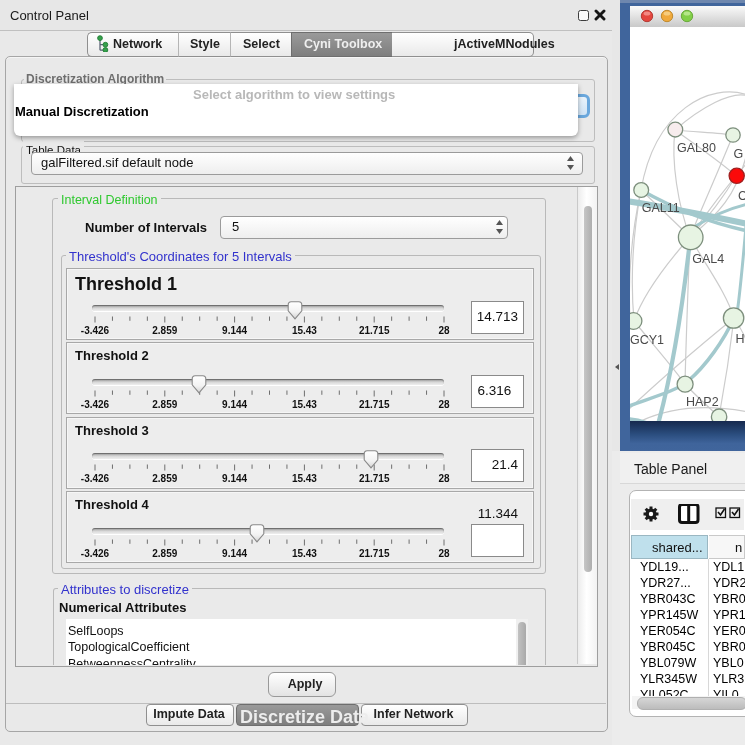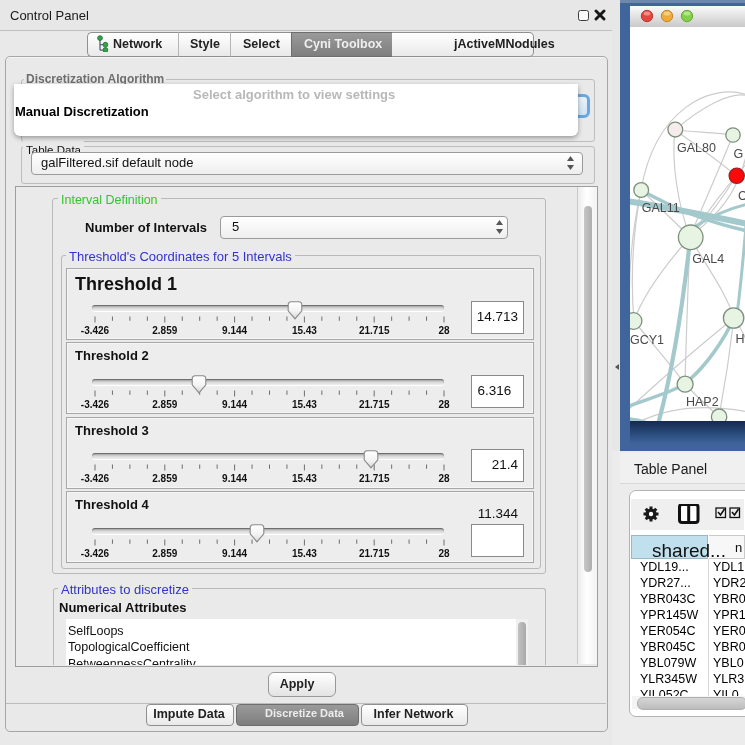--- a/index.html
+++ b/index.html
@@ -264,28 +264,28 @@
   <div class="abs" style="left:58px;top:582px;font-size:13px;color:#3232cd;background:#eaeaea;padding:0 3px;">Attributes to discretize</div>
   <div class="abs bold" style="left:59px;top:600px;font-size:13px;color:#111;">Numerical Attributes</div>
 
   <div class="abs" style="left:66px;top:619px;width:462px;height:46px;background:#ffffff;overflow:hidden;">
     <div style="font-size:12.5px;color:#111;padding:4px 0 0 2px;line-height:16.3px;">SelfLoops<br>TopologicalCoefficient<br>BetweennessCentrality</div>
     <div style="position:absolute;right:0;top:0;width:12px;height:46px;background:#f0f0f0;"></div>
     <div style="position:absolute;right:2px;top:3px;width:8px;height:52px;border-radius:4px;background:linear-gradient(to right,#c2c2c2,#a9a9a9);"></div>
   </div>
 
   <div class="abs" style="left:268px;top:672px;width:66px;height:23px;background:linear-gradient(#ffffff,#e3e3e3);border:1px solid #999;border-radius:6px;"></div>
-  <div class="abs bold" style="left:264px;top:676.5px;width:66px;text-align:center;font-size:12.5px;color:#222;">Apply</div>
+  <div class="abs bold" style="left:272px;top:676.5px;width:66px;text-align:center;font-size:12.5px;color:#222;">Apply</div>
 
   <div class="abs" style="left:6px;top:703px;width:600px;height:1px;background:#bdbdbd;"></div>
   <div class="abs" style="left:146px;top:704px;width:86px;height:20px;background:linear-gradient(#ffffff,#e9e9e9);border:1px solid #8f8f8f;border-radius:4px;"></div>
   <div class="abs" style="left:236px;top:704px;width:121px;height:20px;background:linear-gradient(#9a9a9a,#7e7e7e);border:1px solid #6e6e6e;border-radius:4px;"></div>
   <div class="abs" style="left:361px;top:704px;width:105px;height:20px;background:linear-gradient(#ffffff,#e9e9e9);border:1px solid #8f8f8f;border-radius:4px;"></div>
   <div class="abs bold" style="left:146px;top:707px;width:86px;text-align:center;font-size:12.5px;color:#222;">Impute Data</div>
-  <div class="abs bold" style="left:236px;top:707px;width:137px;text-align:center;font-size:11px;color:#ededed;">Discretize Data</div>
+  <div class="abs bold" style="left:236px;top:707px;width:137px;text-align:center;font-size:18px;color:#ededed;">Discretize Data</div>
   <div class="abs bold" style="left:361px;top:707px;width:105px;text-align:center;font-size:12.5px;color:#222;">Infer Network</div>
 
   <div class="abs" style="left:14px;top:84px;width:564px;height:52px;background:#ffffff;border-radius:0 0 6px 6px;box-shadow:0 2px 5px rgba(0,0,0,0.35);"></div>
   <div class="abs bold" style="left:193px;top:87px;font-size:13px;color:#b8b8b8;">Select algorithm to view settings</div>
   <div class="abs bold" style="left:15px;top:104px;font-size:13px;color:#000;">Manual Discretization</div>
 
   <div class="abs" style="left:620px;top:0;width:125px;height:451px;background:#40659c;"></div>
   <div class="abs" style="left:620px;top:0;width:125px;height:3px;background:#6e87ae;"></div>
 
   <div class="abs" style="left:630px;top:6px;width:115px;height:21px;background:linear-gradient(#fafafa,#c9c9c9);border-bottom:1px solid #9a9a9a;"></div>
@@ -383,21 +383,21 @@
     <g stroke="#111" fill="none" stroke-width="1.3">
       <rect x="74" y="4" width="9.5" height="9.5"></rect>
       <rect x="88" y="4" width="9.5" height="9.5"></rect>
       <path d="M76 8 l2.5 3 l4 -6" stroke-width="1.6"></path>
       <path d="M90 8 l2.5 3 l4 -6" stroke-width="1.6"></path>
     </g>
   </svg>
 
   <div class="abs" style="left:631px;top:535px;width:77px;height:24px;background:#bfe0ec;border:1px solid #9ab7c2;box-sizing:border-box;"></div>
   <div class="abs" style="left:709px;top:535px;width:36px;height:24px;background:#f7f7f7;border:1px solid #c9c9c9;border-left:none;box-sizing:border-box;"></div>
-  <div class="abs" style="left:652px;top:540px;font-size:19px;color:#111;">shared...</div>
+  <div class="abs" style="left:652px;top:540px;font-size:13px;color:#111;">shared...</div>
   <div class="abs" style="left:735px;top:540px;font-size:13px;color:#111;">n</div>
 
   <div class="abs" style="left:631px;top:559px;width:114px;height:138px;overflow:hidden;background:#fff;">
     <div style="position:absolute;left:9px;top:0;font-size:12.5px;line-height:16px;color:#000;">YDL19...<br>YDR27...<br>YBR043C<br>YPR145W<br>YER054C<br>YBR045C<br>YBL079W<br>YLR345W<br>YIL052C</div>
     <div style="position:absolute;left:82px;top:0;font-size:12.5px;line-height:16px;color:#000;">YDL1<br>YDR2<br>YBR0<br>YPR1<br>YER0<br>YBR0<br>YBL0<br>YLR3<br>YIL0</div>
     <div style="position:absolute;left:76.5px;top:0;width:1px;height:138px;background:#d8d8d8;"></div>
   </div>
 
   <div class="abs" style="left:632px;top:696px;width:113px;height:13px;background:#f4f4f4;"></div>
   <div class="abs" style="left:637px;top:697px;width:108px;height:11px;border-radius:6px;background:linear-gradient(#d6d6d6,#bcbcbc);border:1px solid #b0b0b0;"></div>

